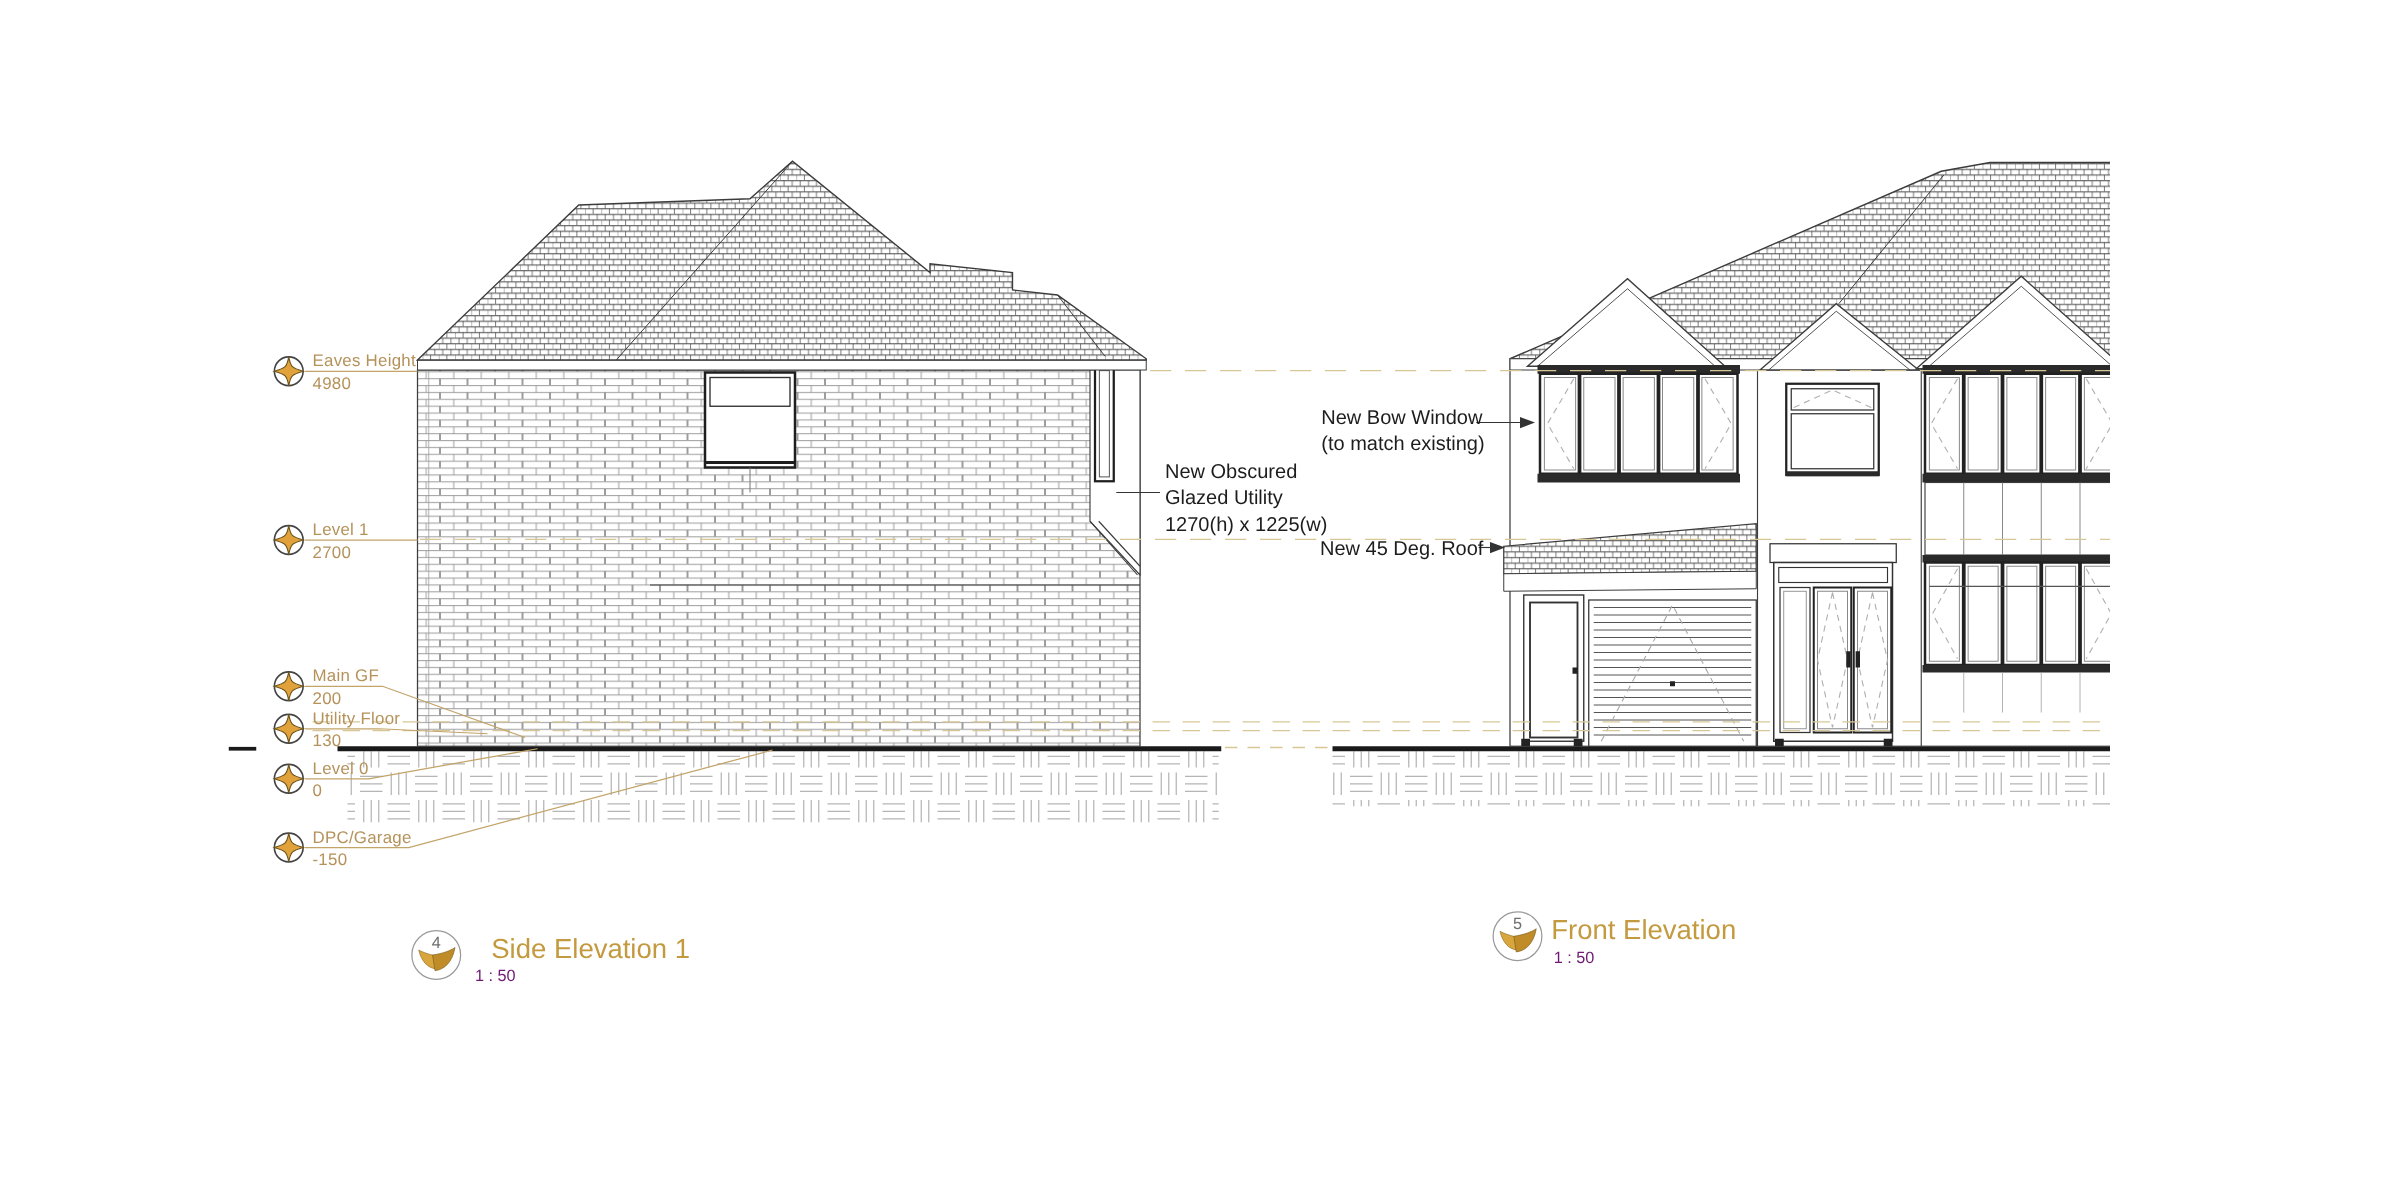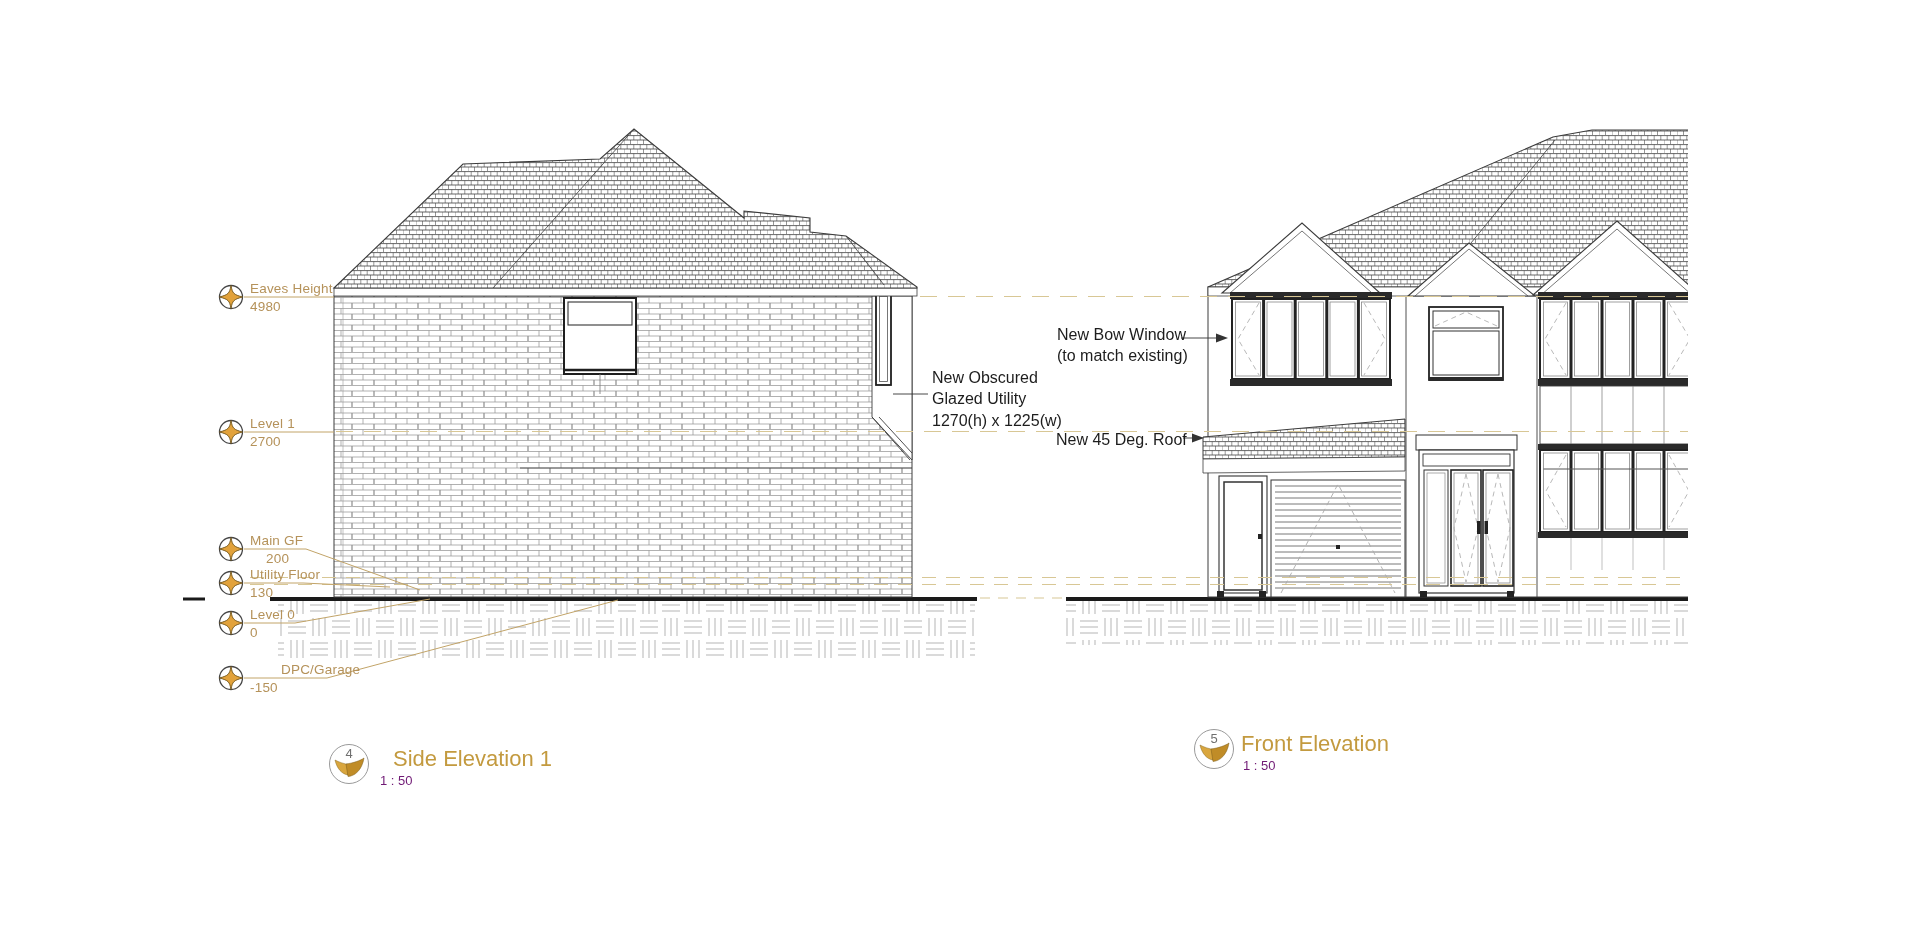--- a/index.html
+++ b/index.html
@@ -235,41 +235,41 @@
     <path d="M14,2.5 C15.5,10.5 16.5,11.5 25.5,14 C16.5,16.5 15.5,17.5 14,25.5 C12.5,17.5 11.5,16.5 2.5,14 C11.5,11.5 12.5,10.5 14,2.5 Z" fill="#e2a23b" stroke="#6f5418" stroke-width="0.9"></path>
   </svg>
   <div class="lvl-name" style="left:250px;top:416px;">Level 1</div>
   <div class="lvl-val" style="left:250px;top:434px;">2700</div>
 
   <svg class="lvl-icon" style="left:217px;top:535px;" viewBox="0 0 28 28">
     <circle cx="14" cy="14" r="11.5" fill="#ffffff" stroke="#444444" stroke-width="1.3"></circle>
     <path d="M14,2.5 C15.5,10.5 16.5,11.5 25.5,14 C16.5,16.5 15.5,17.5 14,25.5 C12.5,17.5 11.5,16.5 2.5,14 C11.5,11.5 12.5,10.5 14,2.5 Z" fill="#e2a23b" stroke="#6f5418" stroke-width="0.9"></path>
   </svg>
   <div class="lvl-name" style="left:250px;top:533px;">Main GF</div>
-  <div class="lvl-val" style="left:266px;top:551px;text-align:center;">200</div>
+  <div class="lvl-val" style="left:250px;top:551px;text-align:center;">200</div>
 
   <svg class="lvl-icon" style="left:217px;top:569px;" viewBox="0 0 28 28">
     <circle cx="14" cy="14" r="11.5" fill="#ffffff" stroke="#444444" stroke-width="1.3"></circle>
     <path d="M14,2.5 C15.5,10.5 16.5,11.5 25.5,14 C16.5,16.5 15.5,17.5 14,25.5 C12.5,17.5 11.5,16.5 2.5,14 C11.5,11.5 12.5,10.5 14,2.5 Z" fill="#e2a23b" stroke="#6f5418" stroke-width="0.9"></path>
   </svg>
   <div class="lvl-name" style="left:250px;top:567px;">Utility Floor</div>
   <div class="lvl-val" style="left:250px;top:585px;">130</div>
 
   <svg class="lvl-icon" style="left:217px;top:609px;" viewBox="0 0 28 28">
     <circle cx="14" cy="14" r="11.5" fill="#ffffff" stroke="#444444" stroke-width="1.3"></circle>
     <path d="M14,2.5 C15.5,10.5 16.5,11.5 25.5,14 C16.5,16.5 15.5,17.5 14,25.5 C12.5,17.5 11.5,16.5 2.5,14 C11.5,11.5 12.5,10.5 14,2.5 Z" fill="#e2a23b" stroke="#6f5418" stroke-width="0.9"></path>
   </svg>
   <div class="lvl-name" style="left:250px;top:607px;">Level 0</div>
   <div class="lvl-val" style="left:250px;top:625px;">0</div>
 
   <svg class="lvl-icon" style="left:217px;top:664px;" viewBox="0 0 28 28">
     <circle cx="14" cy="14" r="11.5" fill="#ffffff" stroke="#444444" stroke-width="1.3"></circle>
     <path d="M14,2.5 C15.5,10.5 16.5,11.5 25.5,14 C16.5,16.5 15.5,17.5 14,25.5 C12.5,17.5 11.5,16.5 2.5,14 C11.5,11.5 12.5,10.5 14,2.5 Z" fill="#e2a23b" stroke="#6f5418" stroke-width="0.9"></path>
   </svg>
-  <div class="lvl-name" style="left:250px;top:662px;margin-left:31px;">DPC/Garage</div>
+  <div class="lvl-name" style="left:250px;top:662px;">DPC/Garage</div>
   <div class="lvl-val" style="left:250px;top:680px;">-150</div>
 
   <div class="anno" style="left:932px;top:367px;">
     <div>New Obscured</div>
     <div>Glazed Utility</div>
     <div>1270(h) x 1225(w)</div>
   </div>
 
   <div class="anno" style="left:1057px;top:324px;">
     <div>New Bow Window</div>

